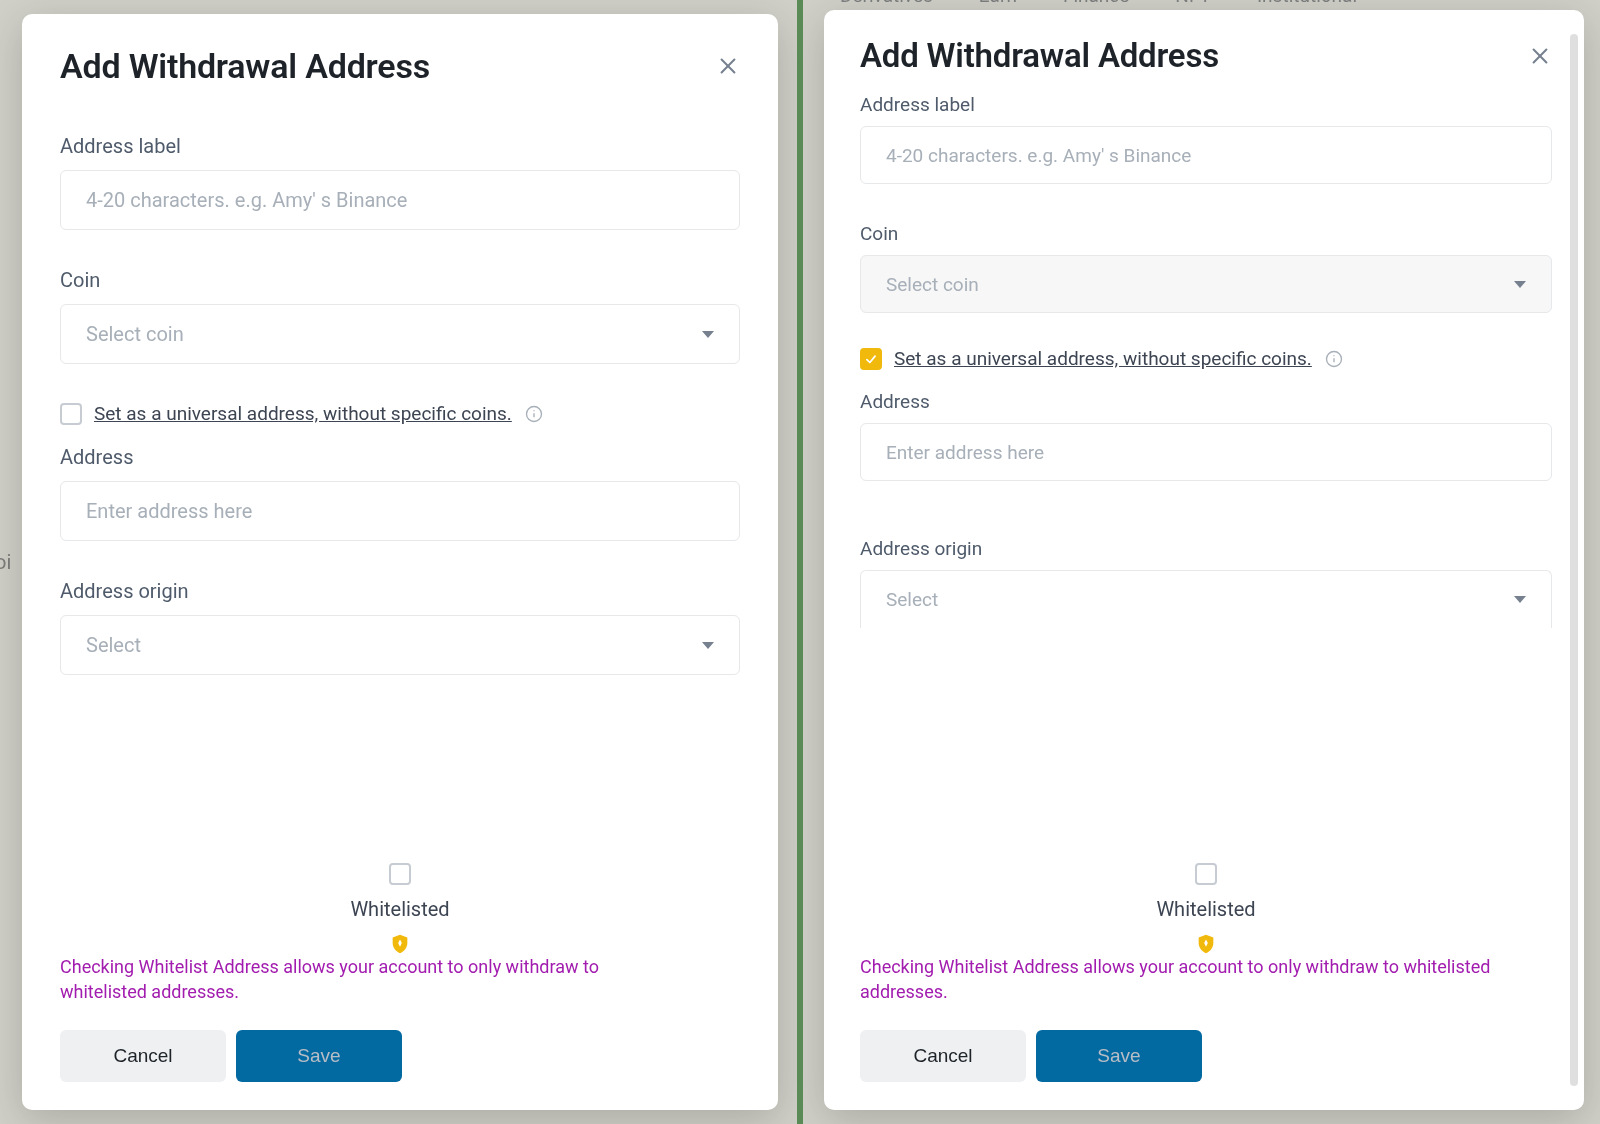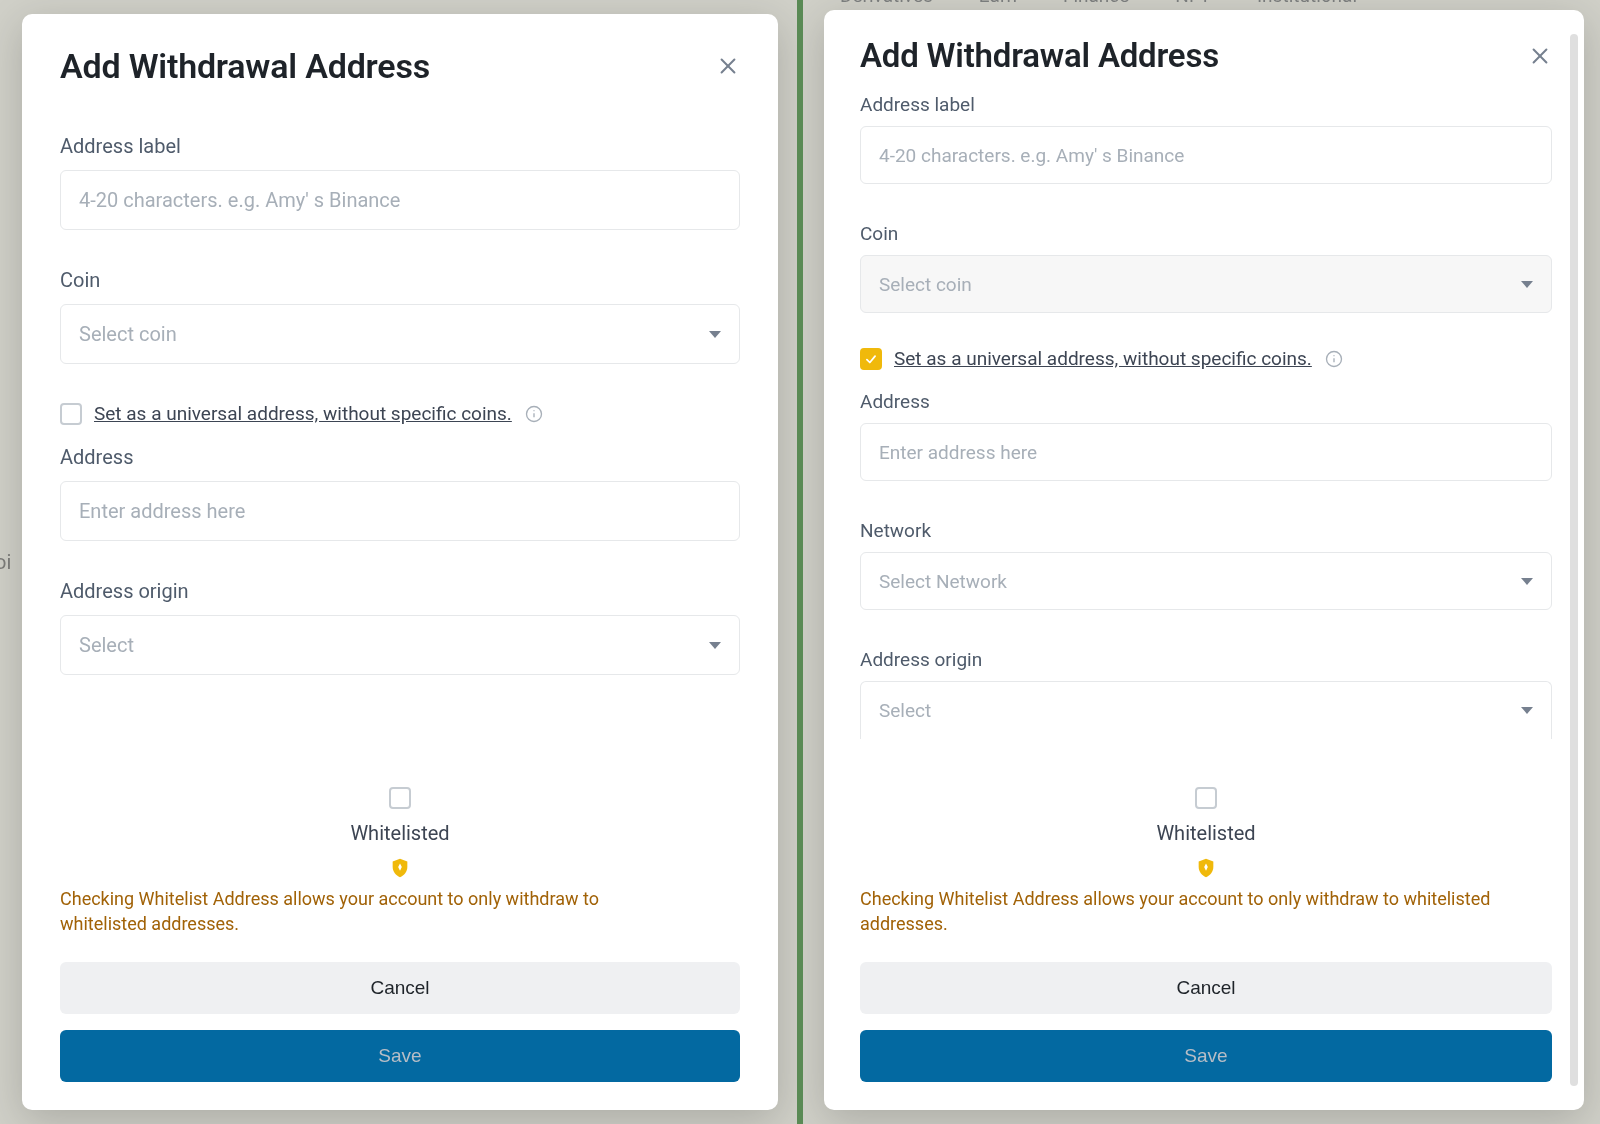--- a/index.html
+++ b/index.html
@@ -103,21 +103,21 @@
     color: #4f5b6b;
     margin-bottom: 12px;
   }
   .modal.right .field-label { font-size: 19px; margin-bottom: 10px; }
 
   .text-input, .select-box {
     width: 100%;
     height: 60px;
     border: 1px solid #e6e8ea;
     border-radius: 6px;
-    padding: 0 18px;
+    padding: 0 25px;
     font-size: 20px;
     color: #1e2329;
     display: flex;
     align-items: center;
     justify-content: space-between;
     background: #fff;
   }
   .modal.right .text-input, .modal.right .select-box { height: 58px; font-size: 19px; }
   .select-box.disabled { background: #f7f7f7; }
   .placeholder { color: #a7afb8; }
@@ -166,33 +166,31 @@
     color: #3d4553;
     margin-top: auto;
     flex-direction: column;
   }
   .badge-icon {
     width: 22px; height: 22px;
     color: #f0b90b;
     flex-shrink: 0;
   }
   .helper-text {
-    margin-top: 8px;
     font-size: 18px;
-    color: #a16207;
+    color: #a21caf;
     line-height: 1.35;
     max-width: 92%;
   }
 
   .button-row {
     display: flex;
     justify-content: flex-start;
-    gap: 16px;
+    gap: 10px;
     margin-top: 26px;
-    flex-direction: column;
   }
   .btn {
     min-width: 166px;
     height: 52px;
     border-radius: 6px;
     display: inline-flex;
     align-items: center; justify-content: center;
     font-size: 19px;
     font-weight: 500;
     border: none;
@@ -345,27 +343,20 @@
 
       <div class="field-group">
         <div class="field-label">Address</div>
         <div class="text-input">
           <span class="placeholder">Enter address here</span>
         </div>
       </div>
 
       <div class="sp-18"></div>
 
-      <div class="field-group">
-        <div class="field-label">Network</div>
-        <div class="select-box">
-          <span class="placeholder">Select Network</span>
-          <span class="caret"></span>
-        </div>
-      </div>
 
       <div class="sp-18"></div>
 
       <div class="field-group">
         <div class="field-label">Address origin</div>
         <div class="select-box" style="border-bottom:none; border-bottom-left-radius:0; border-bottom-right-radius:0;">
           <span class="placeholder">Select</span>
           <span class="caret"></span>
         </div>
       </div>

